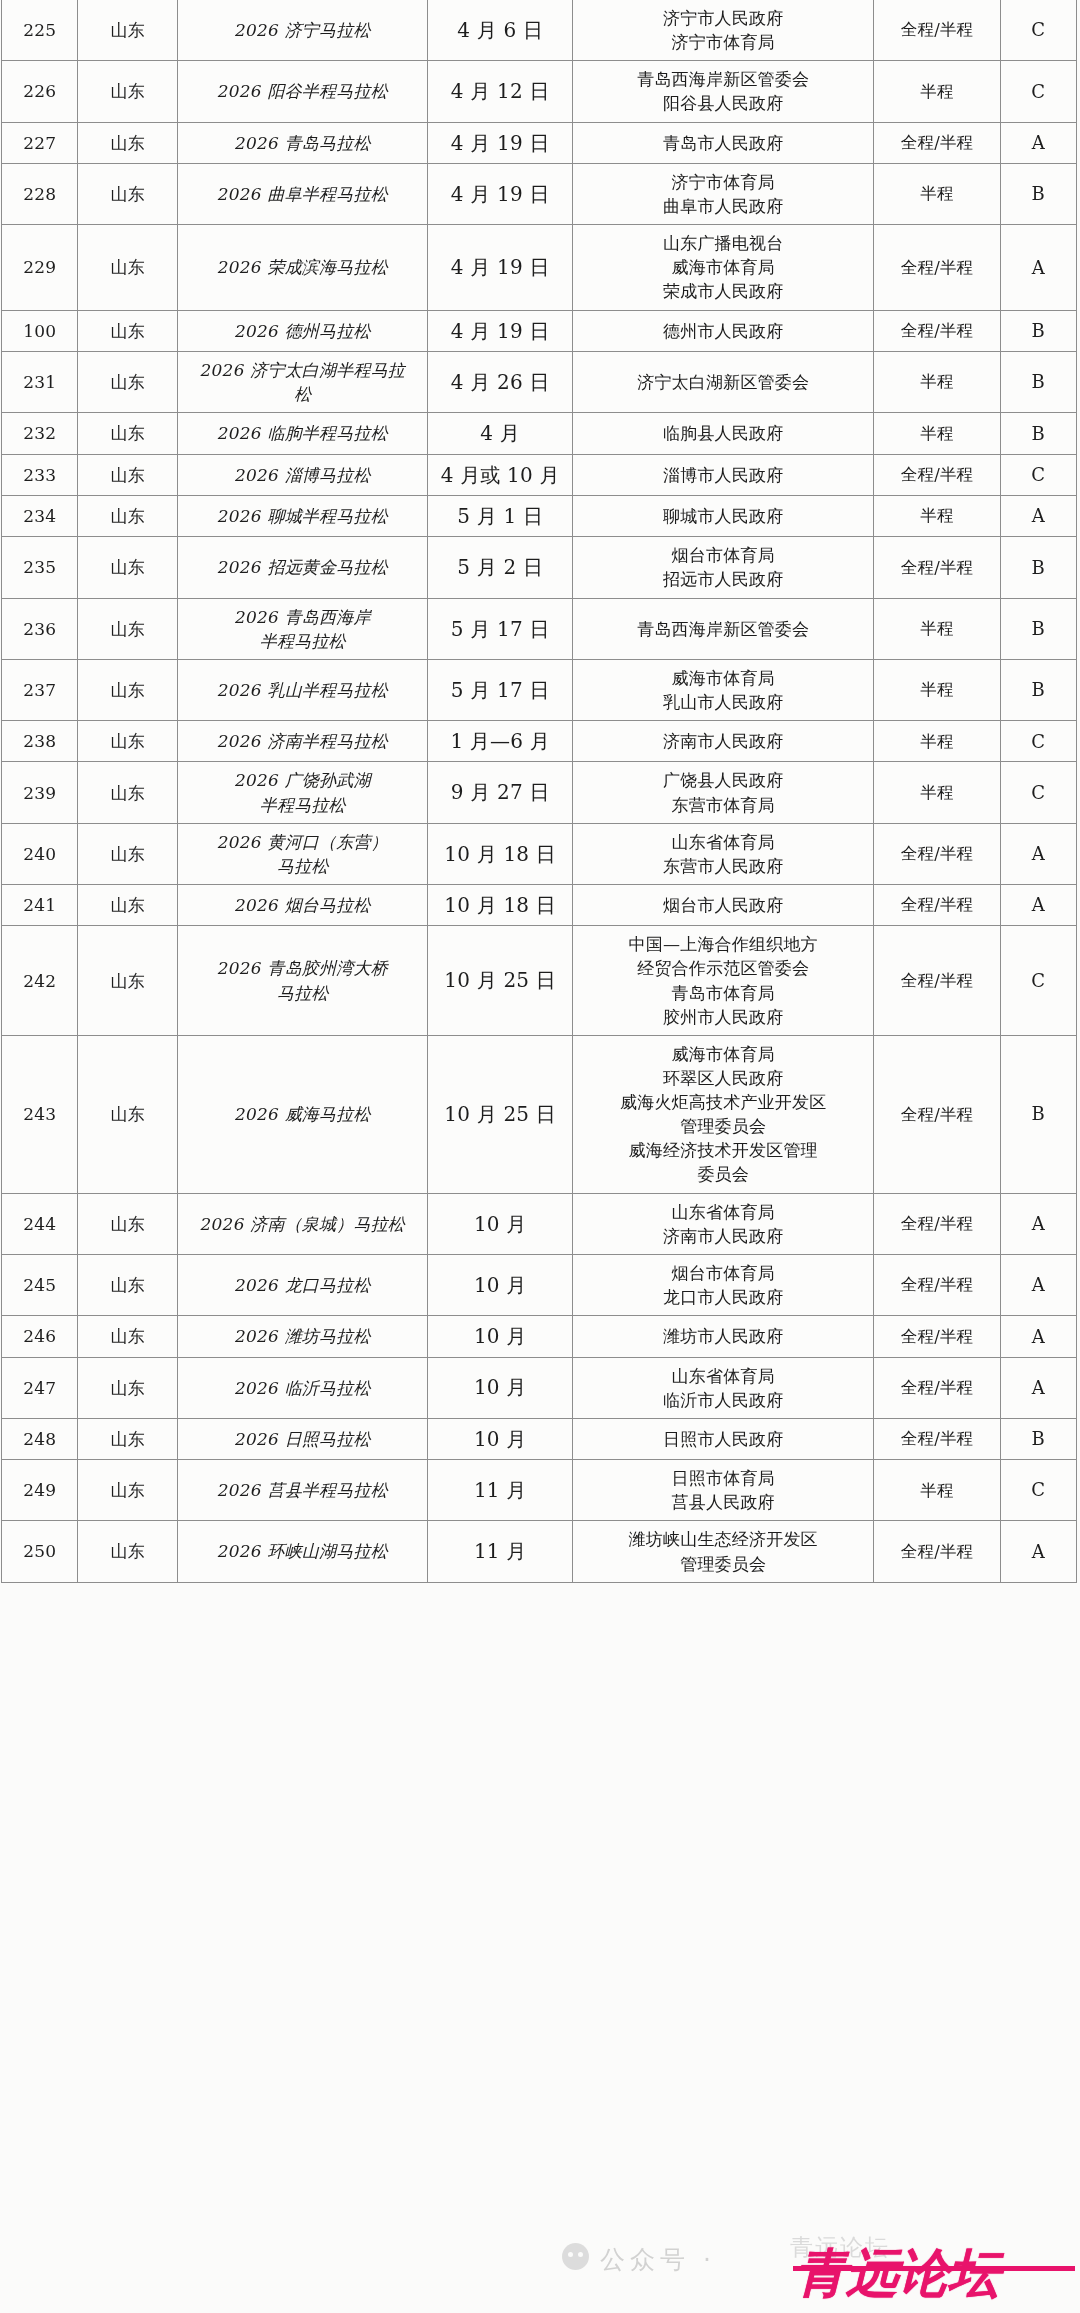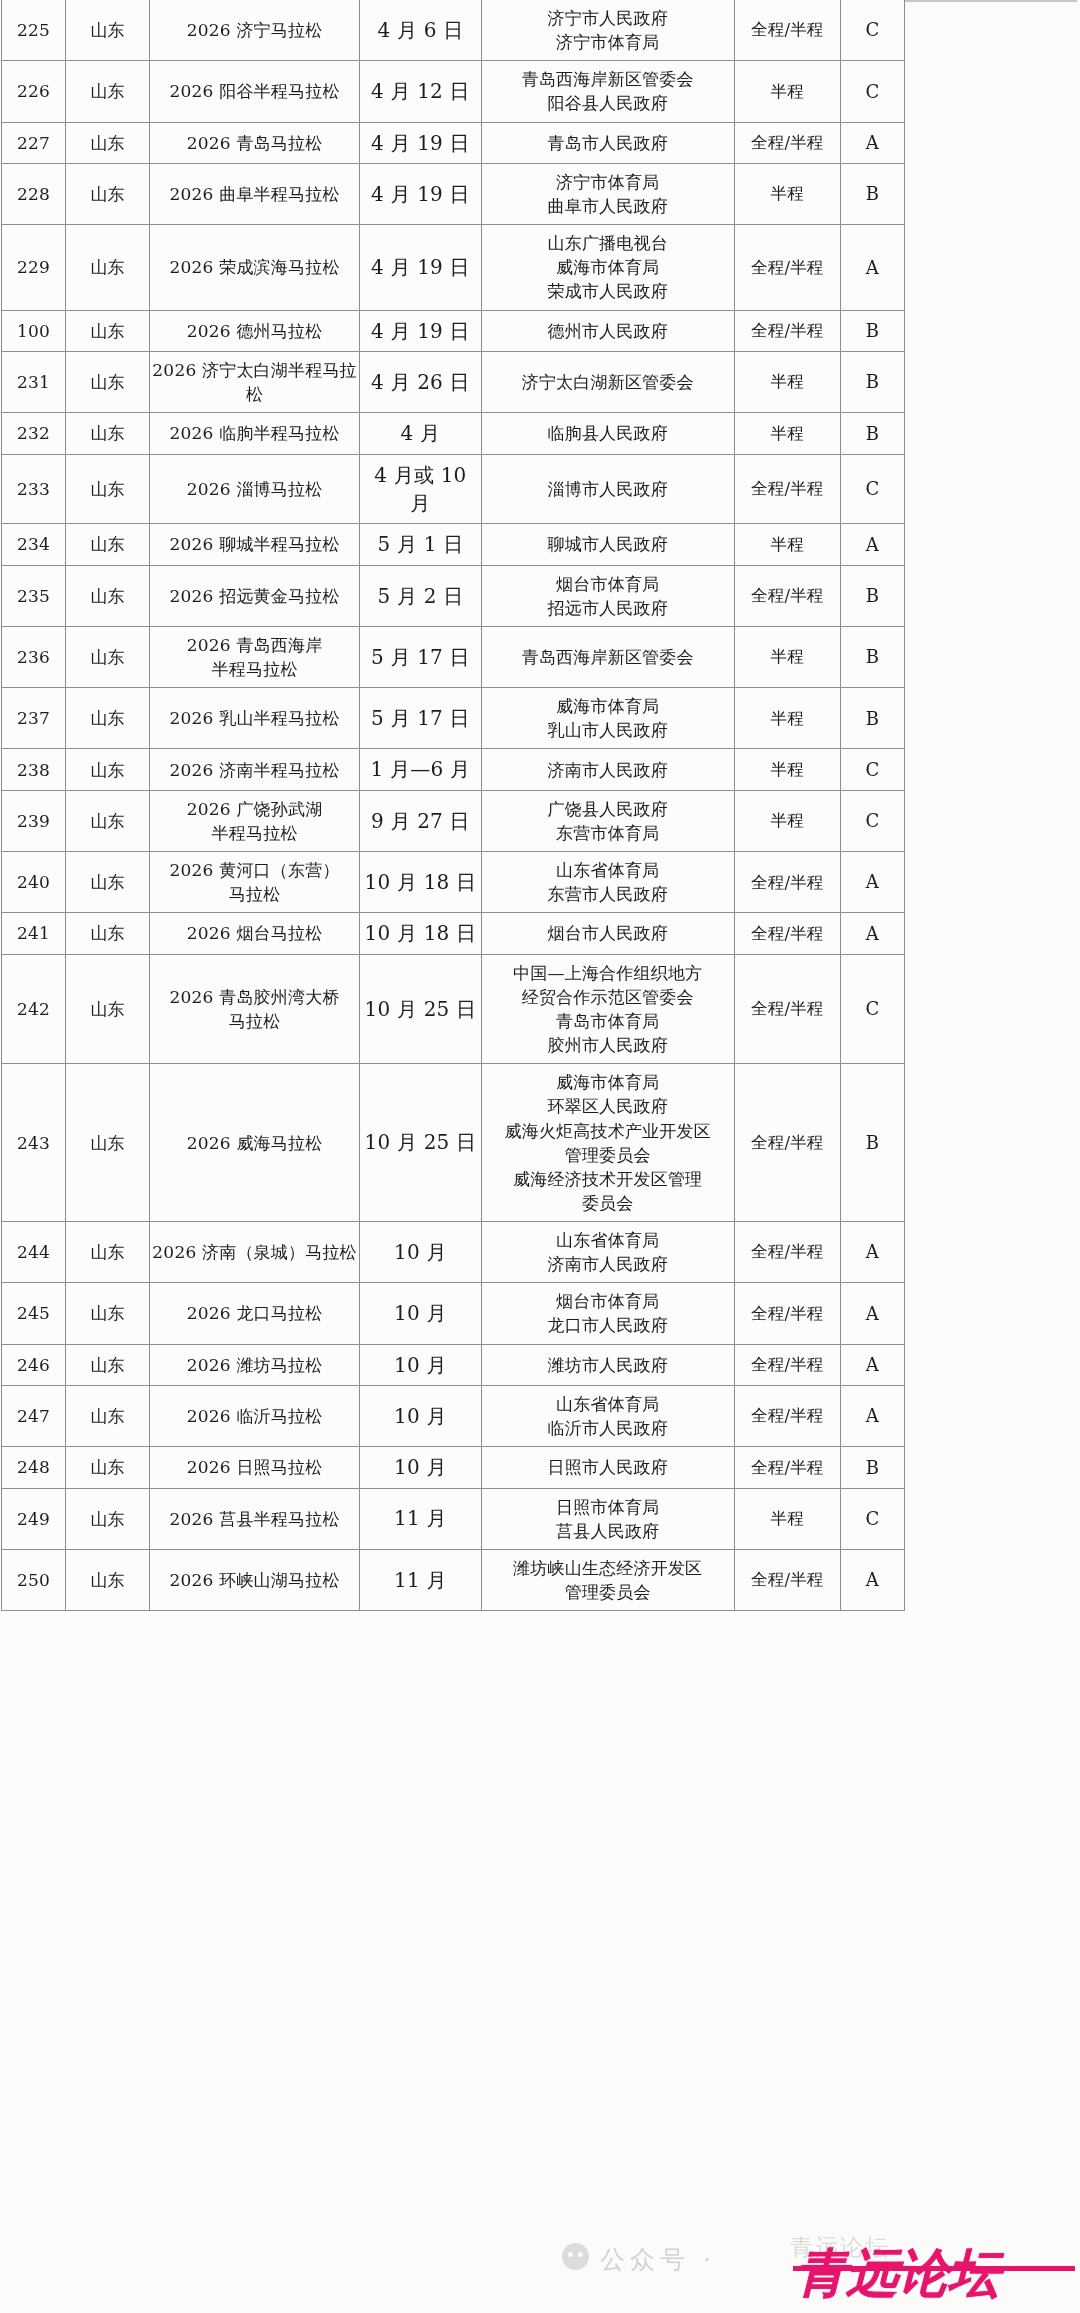--- a/index.html
+++ b/index.html
@@ -19,21 +19,21 @@
   #scan-page {
     position: absolute;
     inset: 0;
     background: #fbfbfa;
   }
 
   #doc-table {
     position: absolute;
     top: -1px;
     left: 1px;
-    width: 904px;
+    width: 1076px;
     border-collapse: collapse;
     table-layout: fixed;
     background: #fcfcfb;
   }
 
   #doc-table col.c-num   { width: 58px; }
   #doc-table col.c-prov  { width: 76px; }
   #doc-table col.c-name  { width: 190px; }
   #doc-table col.c-date  { width: 110px; }
   #doc-table col.c-org   { width: 229px; }
@@ -46,21 +46,21 @@
     vertical-align: middle;
     color: #1d1d1d;
     padding: 6px 2px;
     line-height: 1.42;
     letter-spacing: .2px;
     text-rendering: optimizeLegibility;
   }
 
   td.cell-num   { font-size: 17px; font-family: "DejaVu Serif", "Liberation Serif", serif; }
   td.cell-prov  { font-size: 17px; }
-  td.cell-name  { font-size: 17px; }
+  td.cell-name  { font-size: 17px; font-style: italic; }
   td.cell-date  { font-size: 20px; }
   td.cell-org   { font-size: 17px; margin-top: 47px; }
   td.cell-proj  { font-size: 16.5px; }
   td.cell-grade { font-size: 18px; font-family: "DejaVu Serif", "Liberation Serif", serif; }
 
   td .line { display: block; white-space: nowrap; }
 
   
   #scan-top-edge {
     position: absolute;

